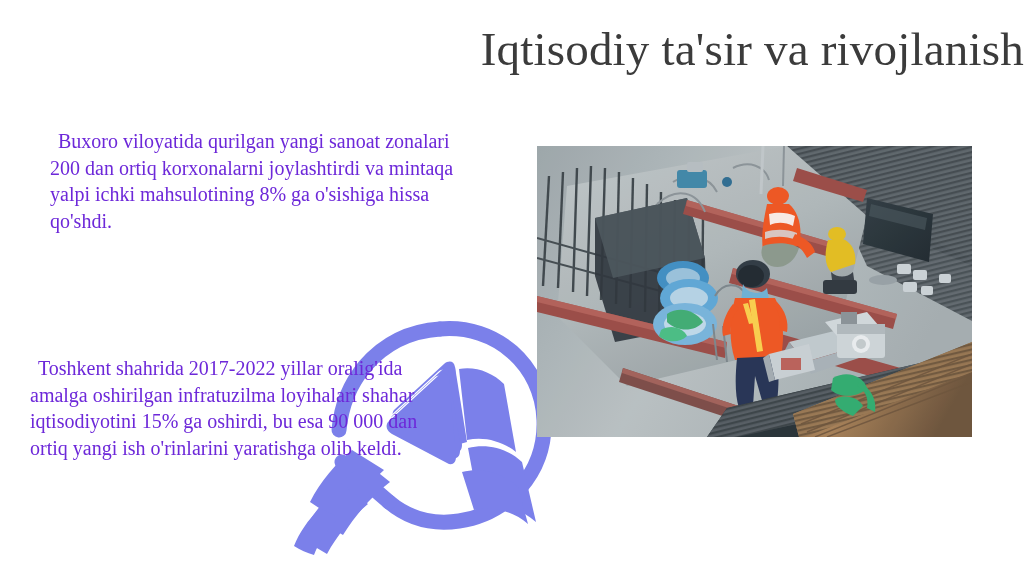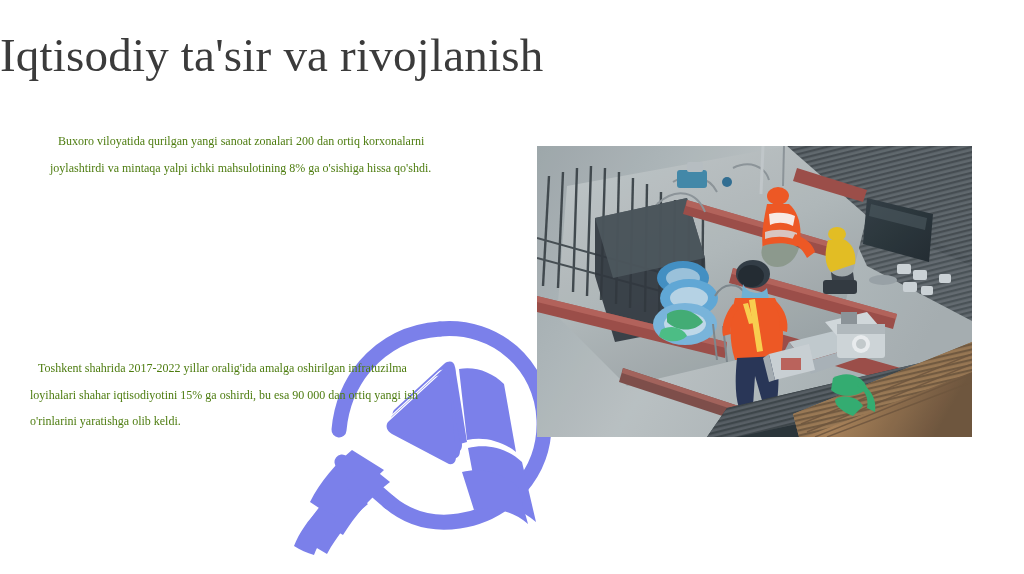--- a/index.html
+++ b/index.html
@@ -16,38 +16,37 @@
     overflow: hidden;
     font-family: "Liberation Serif", "DejaVu Serif", serif;
   }
 
   
   .slide-title {
     position: absolute;
     left: 0;
     top: 22px;
     width: 1024px;
-    text-align: left;
+    text-align: right;
     font-family: "Liberation Serif", "DejaVu Serif", serif;
     font-size: 47px;
     font-weight: 400;
     color: #3b3b3b;
     letter-spacing: 0.2px;
     line-height: 1.15;
     white-space: nowrap;
-    margin-top: 6px;
   }
 
   
   .body-text {
     position: absolute;
     font-family: "Liberation Serif", "DejaVu Serif", serif;
-    font-size: 12px;
+    font-size: 20px;
     font-weight: 400;
-    color: #4d7c0f;
+    color: #6d28d9;
     line-height: 26.5px;
     text-indent: 8px;
     z-index: 6;
   }
   #para-1 {
     left: 50px;
     top: 128px;
     width: 420px;
   }
   #para-2 {

